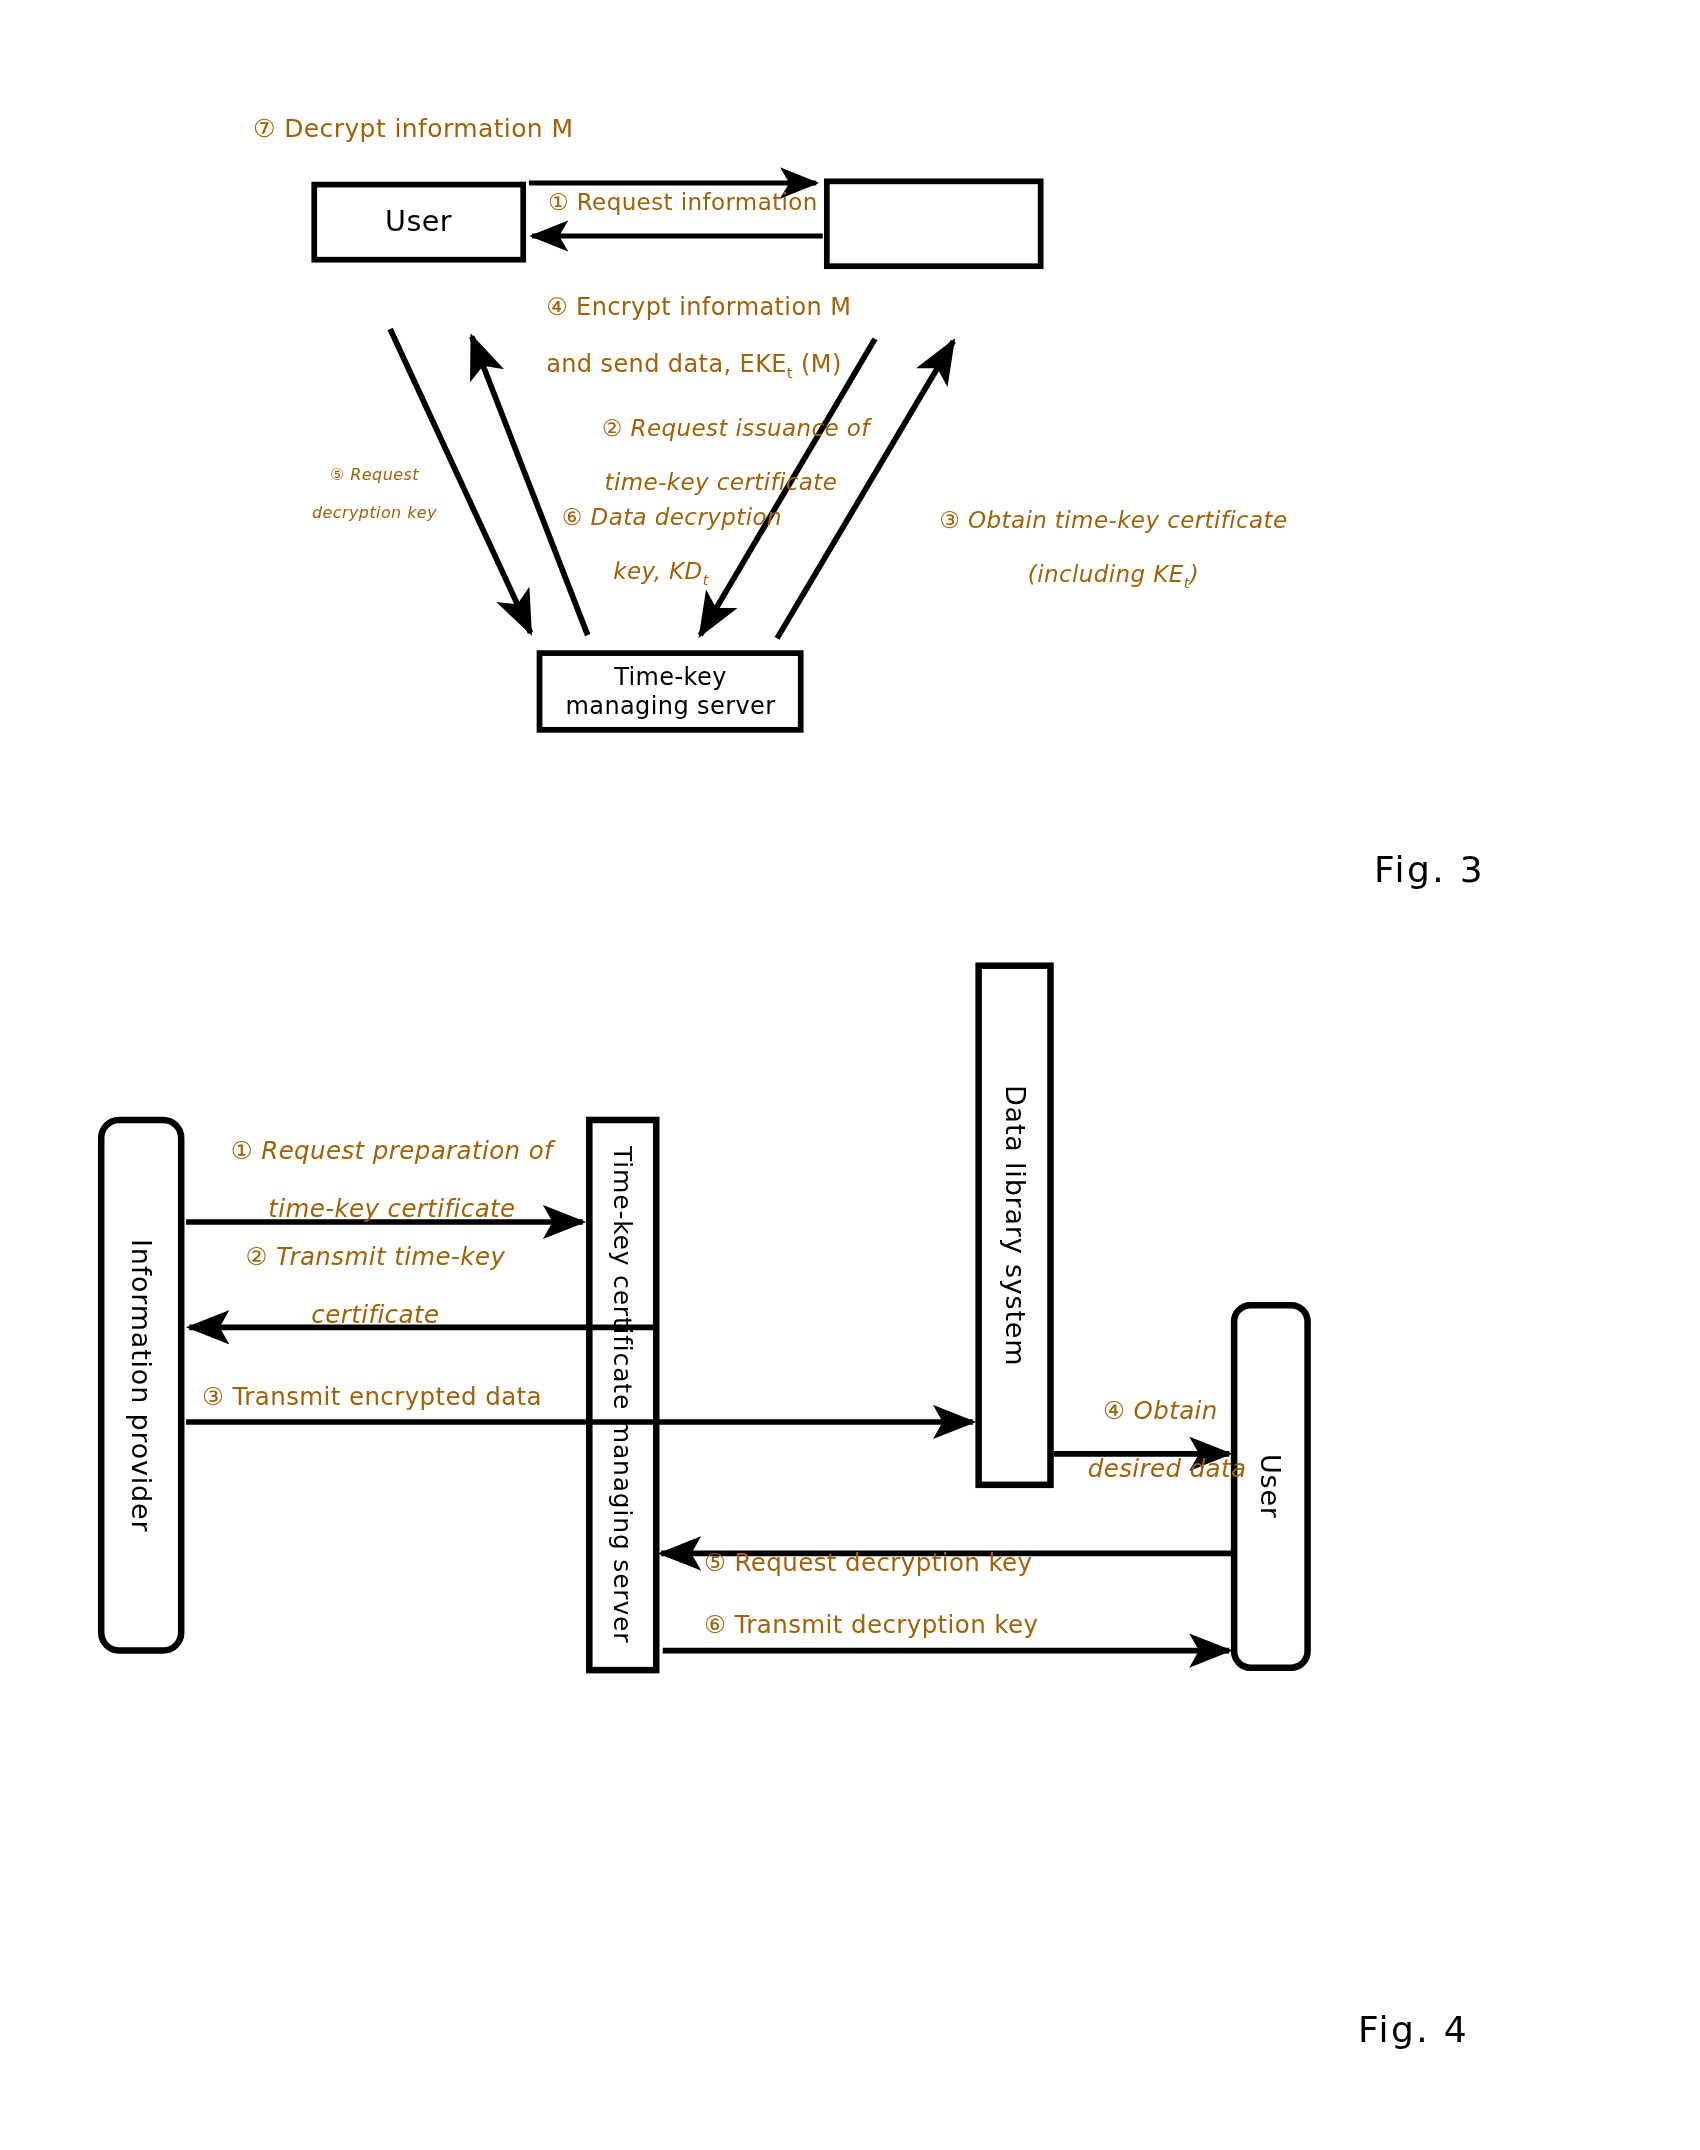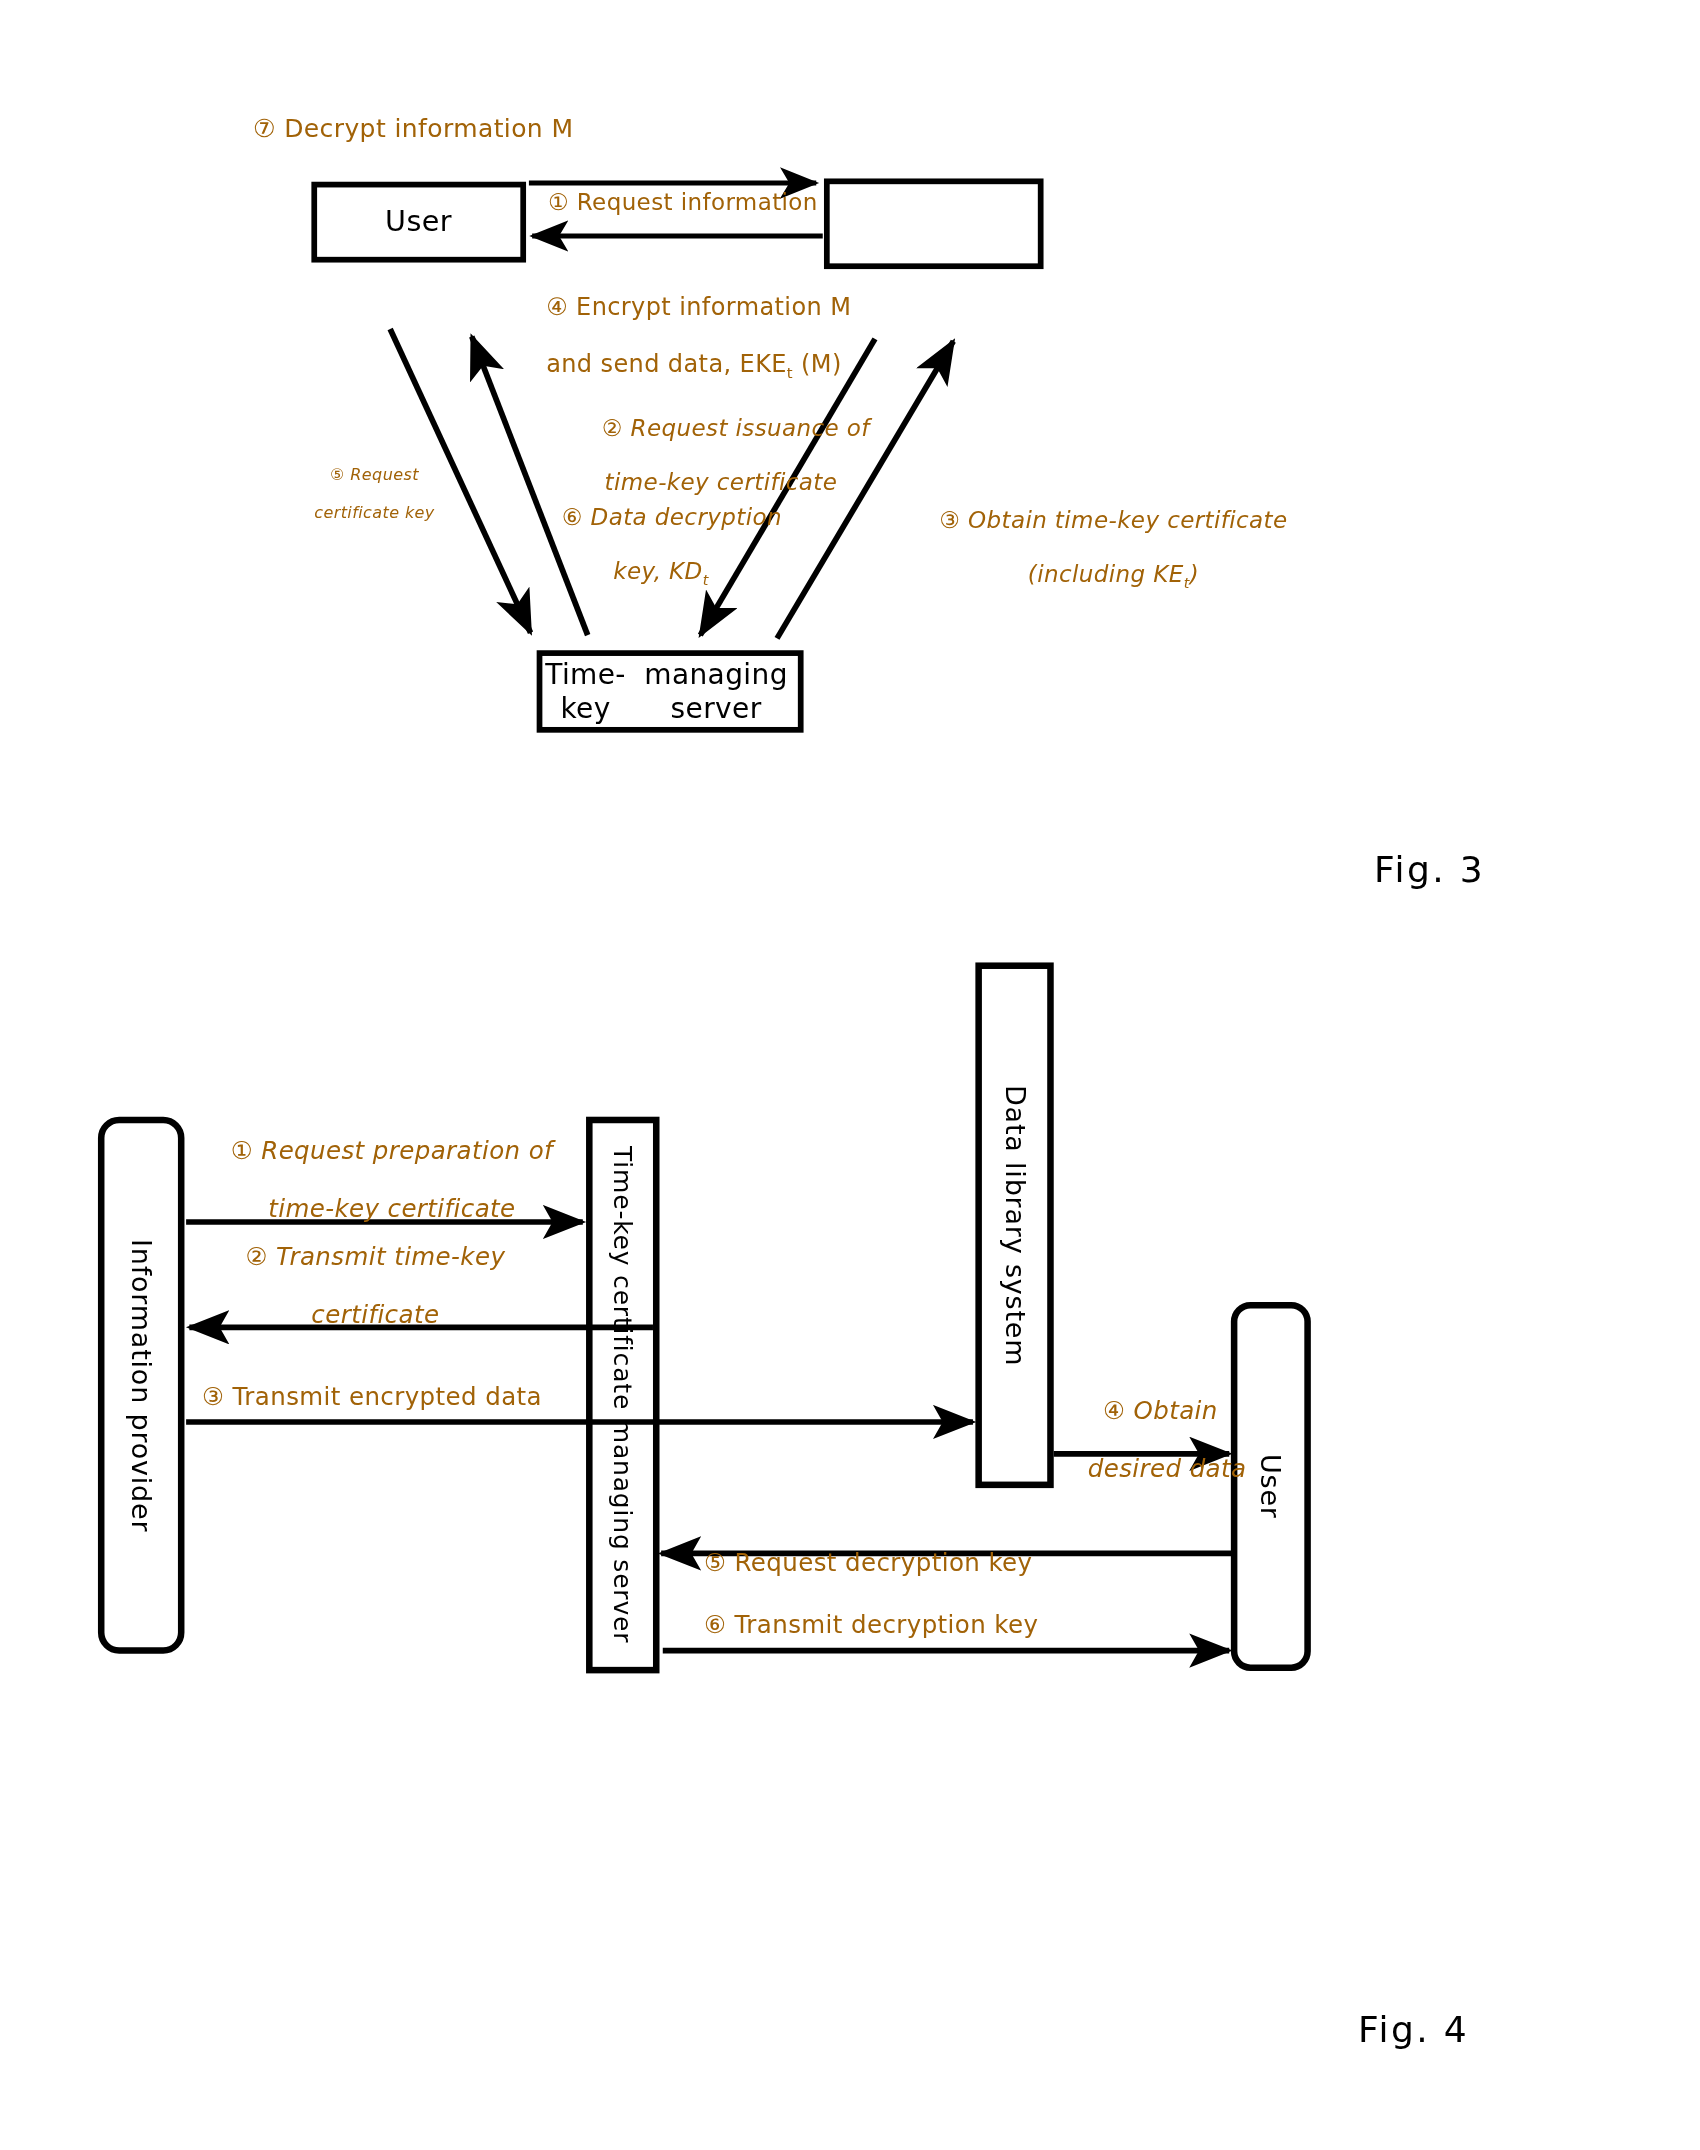--- a/index.html
+++ b/index.html
@@ -120,40 +120,40 @@
     <line x1="1510" y1="1903" x2="810" y2="1903" stroke="#000" stroke-width="7" marker-end="url(#ah2)"></line>
 
     <line x1="812" y1="2022" x2="1506" y2="2022" stroke="#000" stroke-width="7" marker-end="url(#ah2)"></line>
   </svg>
 
   <div class="txt" style="left:253px; top:114px; font-size:25px;">⑦ Decrypt information M</div>
 
   <div class="boxlabel" style="left:314px; top:184px; width:209px; height:75px; font-size:28.6px;">User</div>
 
 
-  <div class="boxlabel" style="left:540px; top:653px; width:261px; height:77px; font-size:28px; ">
+  <div class="boxlabel" style="left:540px; top:653px; width:261px; height:77px; font-size:24px; flex-direction:column;">
     <span>Time-key</span>
     <span>managing server</span>
   </div>
 
   <div class="txt" style="left:548px; top:189px; font-size:23px;">① Request information</div>
 
   <div class="txt" style="left:514px; top:265px; font-size:24px;">
     <span>④ Encrypt information M</span><br>
     <span>and send data, EKE</span><span class="sub">t</span><span> (M)</span>
   </div>
 
   <div class="txt ctr" style="left:571px; top:388px; font-size:23px; width:269px;">
     <span>② Request issuance of</span><br>
     <span>time-key certificate</span>
   </div>
 
   <div class="txt ctr" style="left:245px; top:447px; font-size:16px; width:237px;">
     <span>⑤ Request</span><br>
-    <span>certificate key</span>
+    <span>decryption key</span>
   </div>
 
   <div class="txt ctr" style="left:531px; top:477px; font-size:23px; width:229px;">
     <span>⑥ Data decryption</span><br>
     <span>key, KD</span><span class="sub">t</span>
   </div>
 
   <div class="txt ctr" style="left:886px; top:480px; font-size:23px; width:424px;">
     <span>③ Obtain time-key certificate</span><br>
     <span>(including KE</span><span class="sub">t</span><span>)</span>

